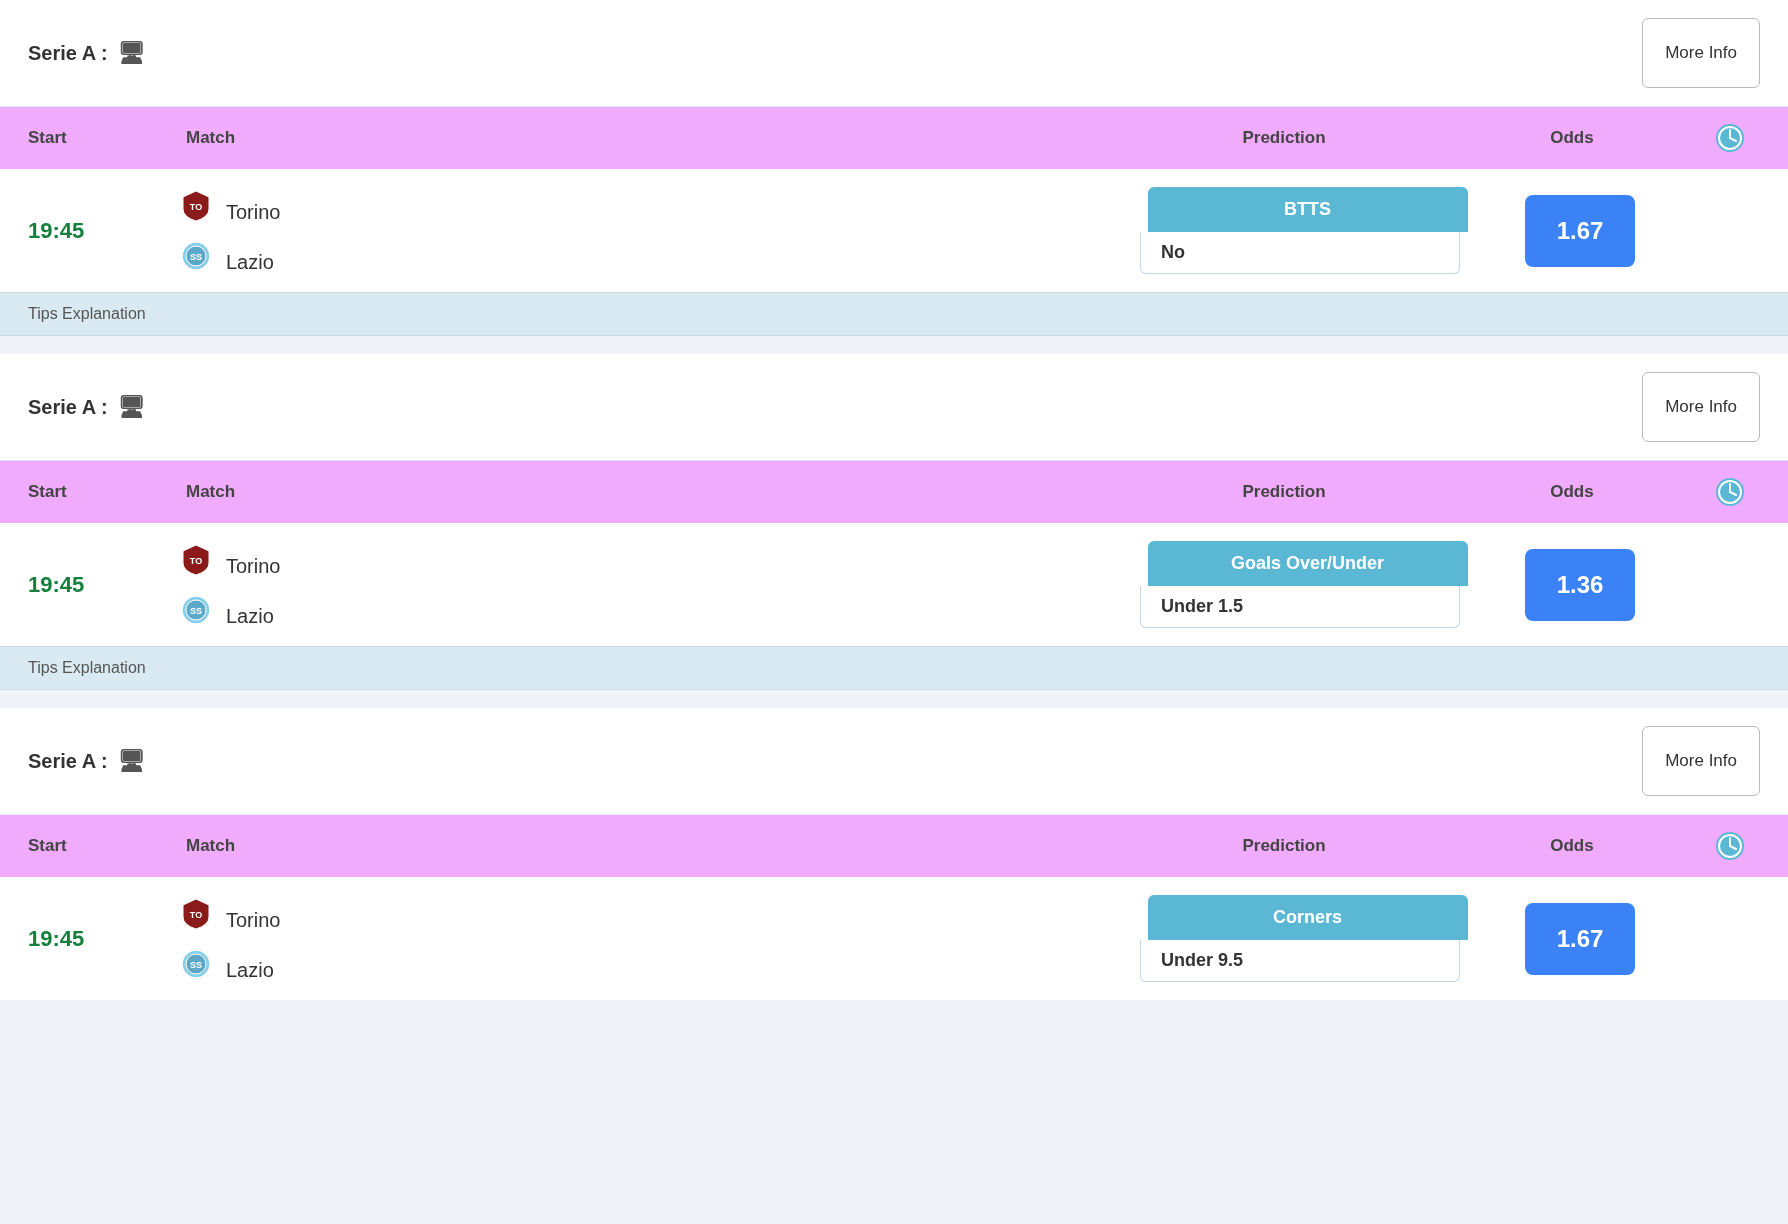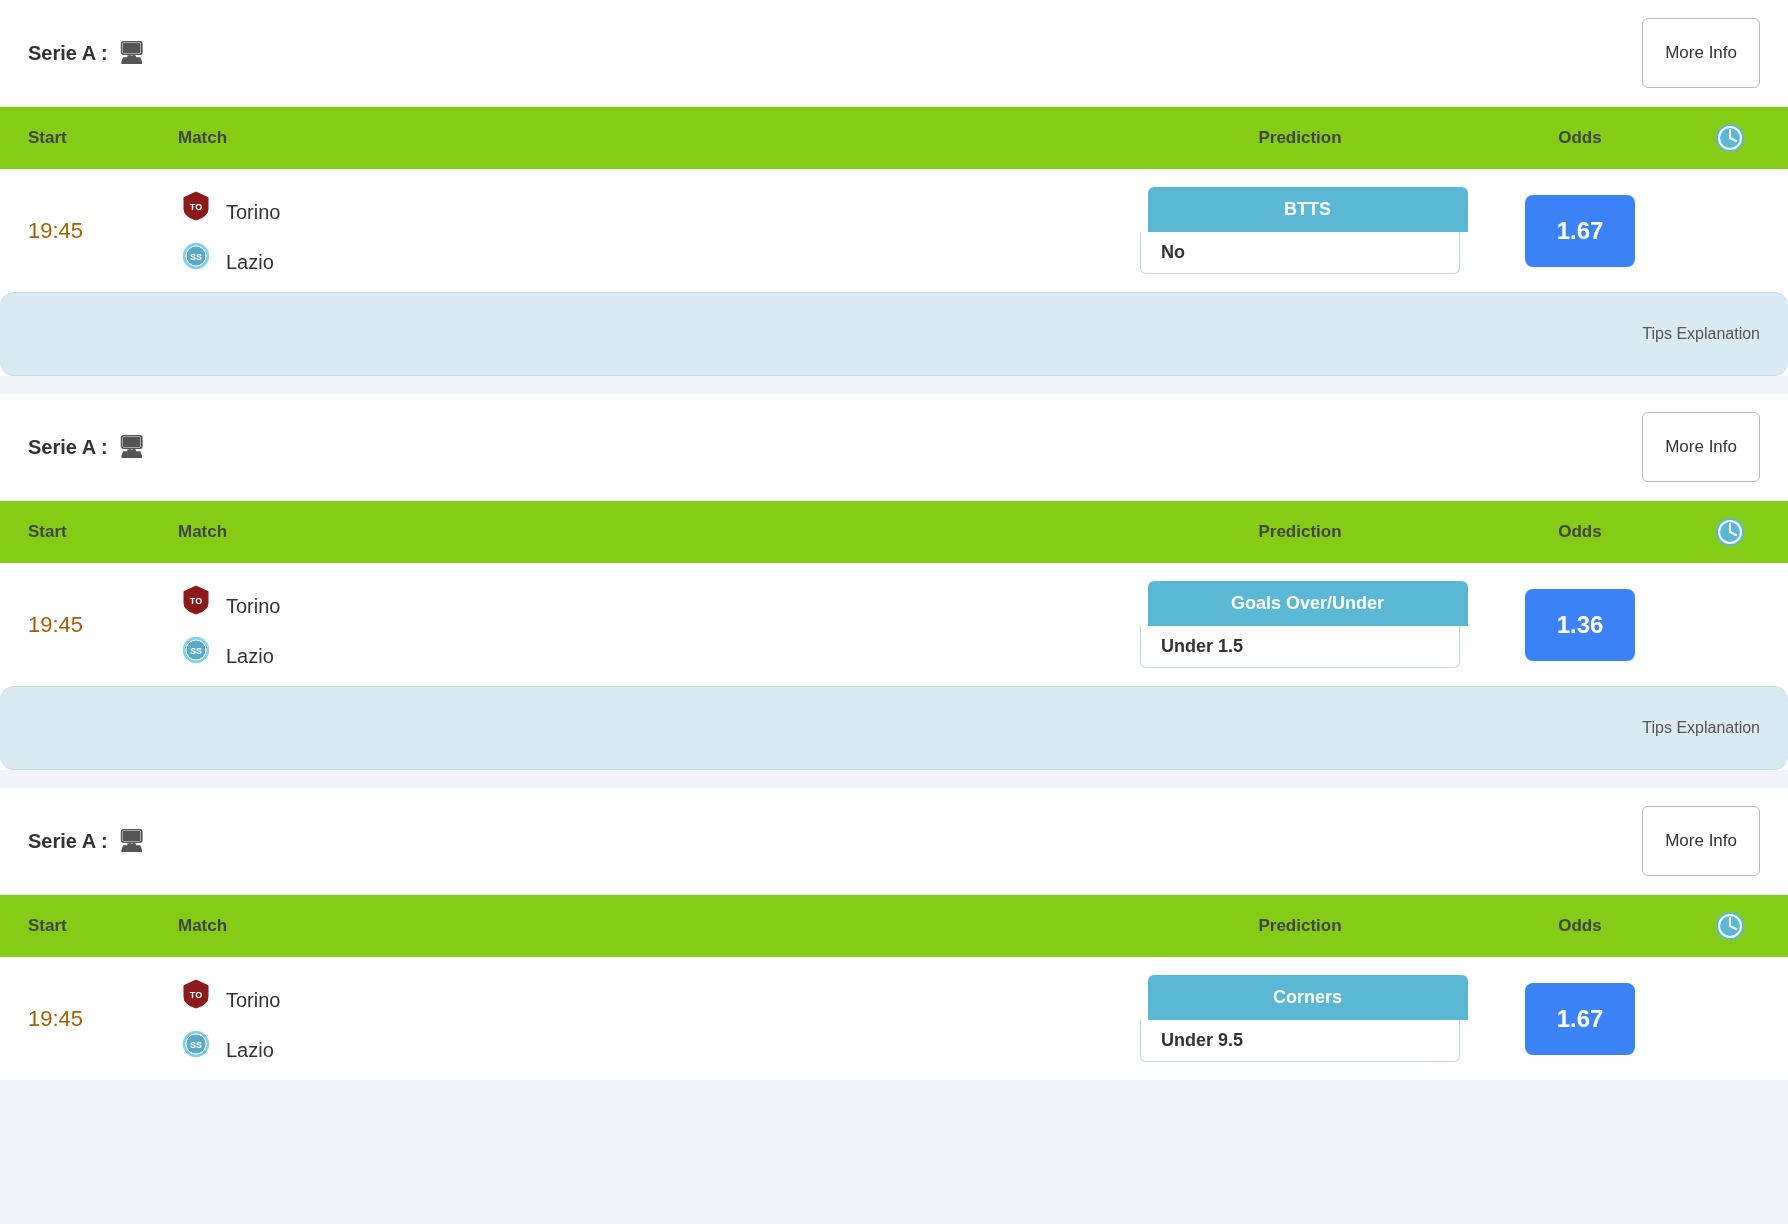--- a/index.html
+++ b/index.html
@@ -52,24 +52,24 @@
       padding: 24px 22px;
       font-size: 17px;
       border-radius: 6px;
       cursor: pointer;
     }
 
     
     .table-header {
       display: grid;
       grid-template-columns: 140px 1fr 320px 220px 60px;
-      background: #84cc16;
+      background: #f0abfc;
       padding: 14px 28px;
       align-items: center;
-      gap: 10px;
+      gap: 18px;
     }
 
     .table-header-cell {
       font-size: 17px;
       font-weight: 600;
       color: #444;
     }
 
     .table-header-cell.center {
       text-align: center;
@@ -92,22 +92,22 @@
       grid-template-columns: 140px 1fr 320px 220px 60px;
       padding: 18px 28px;
       align-items: center;
       gap: 10px;
       background: #fff;
       min-height: 120px;
     }
 
     .match-time {
       font-size: 22px;
-      font-weight: 400;
-      color: #a16207;
+      font-weight: 700;
+      color: #15803d;
     }
 
     .match-teams {
       display: flex;
       flex-direction: column;
       gap: 14px;
     }
 
     .team-row {
       display: flex;
@@ -184,27 +184,26 @@
       font-weight: 700;
       padding: 22px 26px;
       border-radius: 8px;
       min-width: 110px;
       text-align: center;
     }
 
     
     .tips-explanation {
       background: #daeaf3;
-      padding: 32px 28px;
-      text-align: right;
+      padding: 12px 28px;
+      text-align: left;
       font-size: 16px;
       color: #555;
       border-top: 1px solid #c8dce8;
       border-bottom: 1px solid #c8dce8;
-      border-radius: 14px;
     }
 
     
     .section-separator {
       height: 18px;
       background: #f0f4f8;
     }
 
   </style>
 </head>

